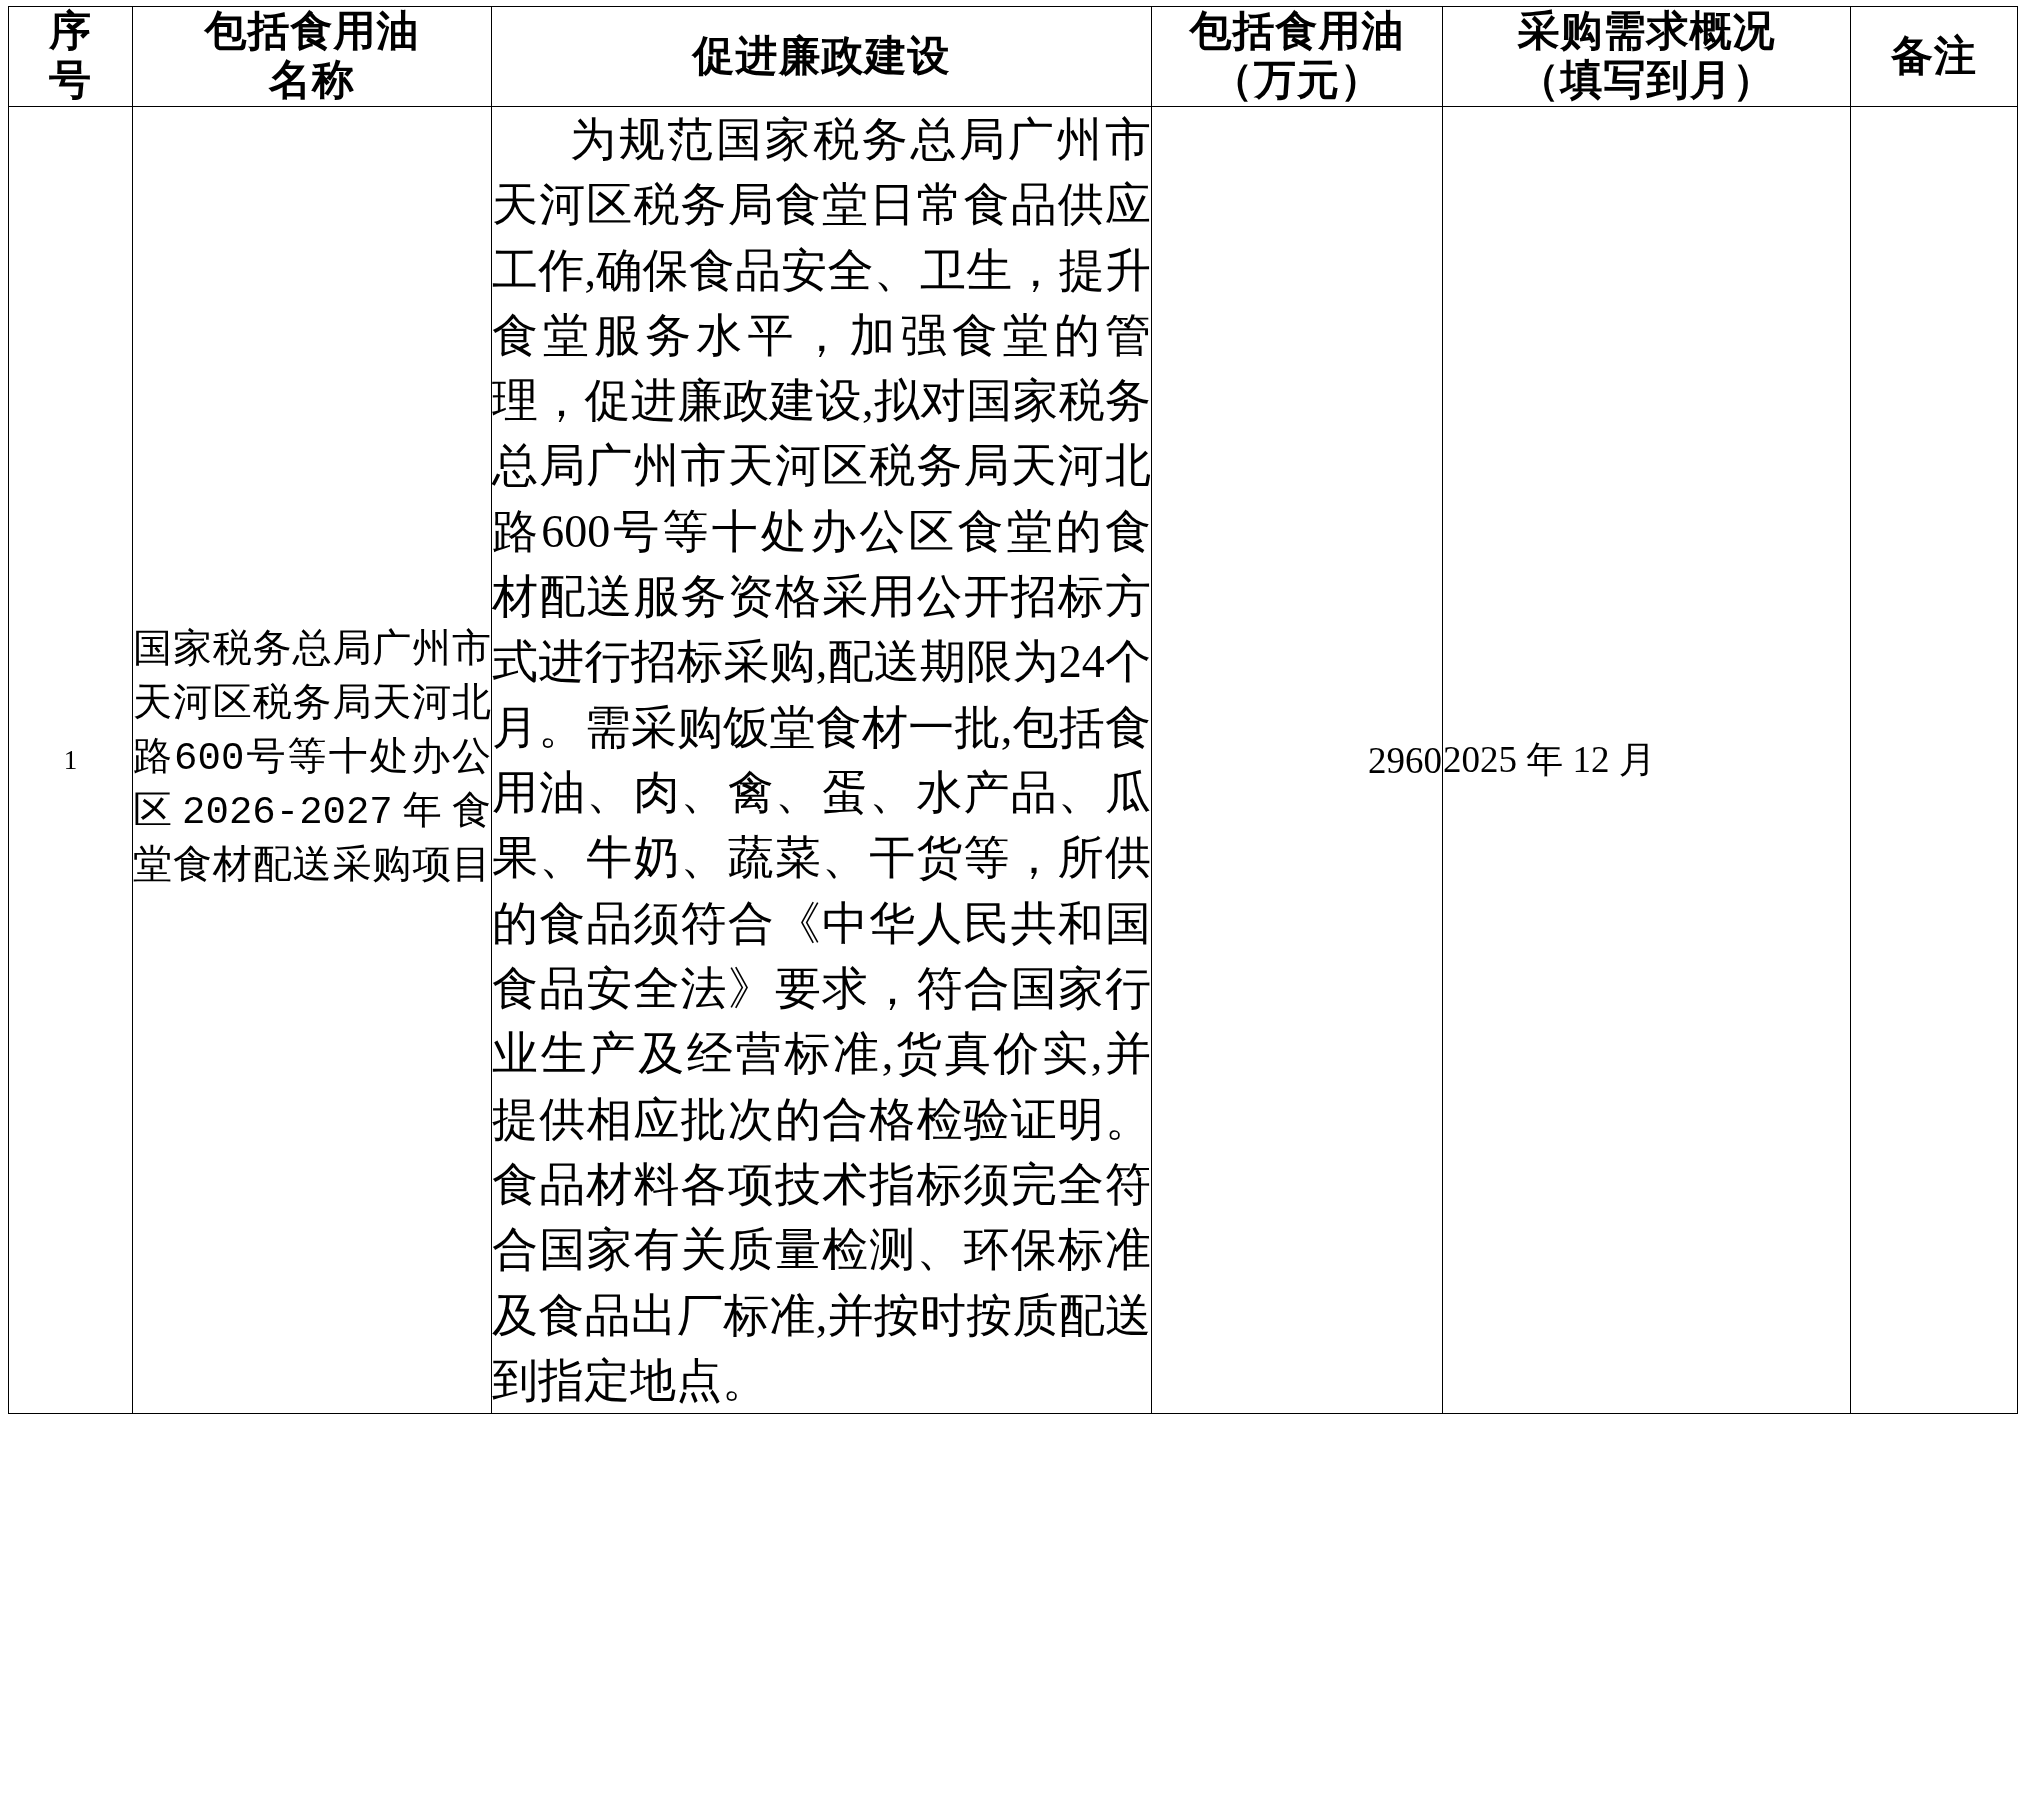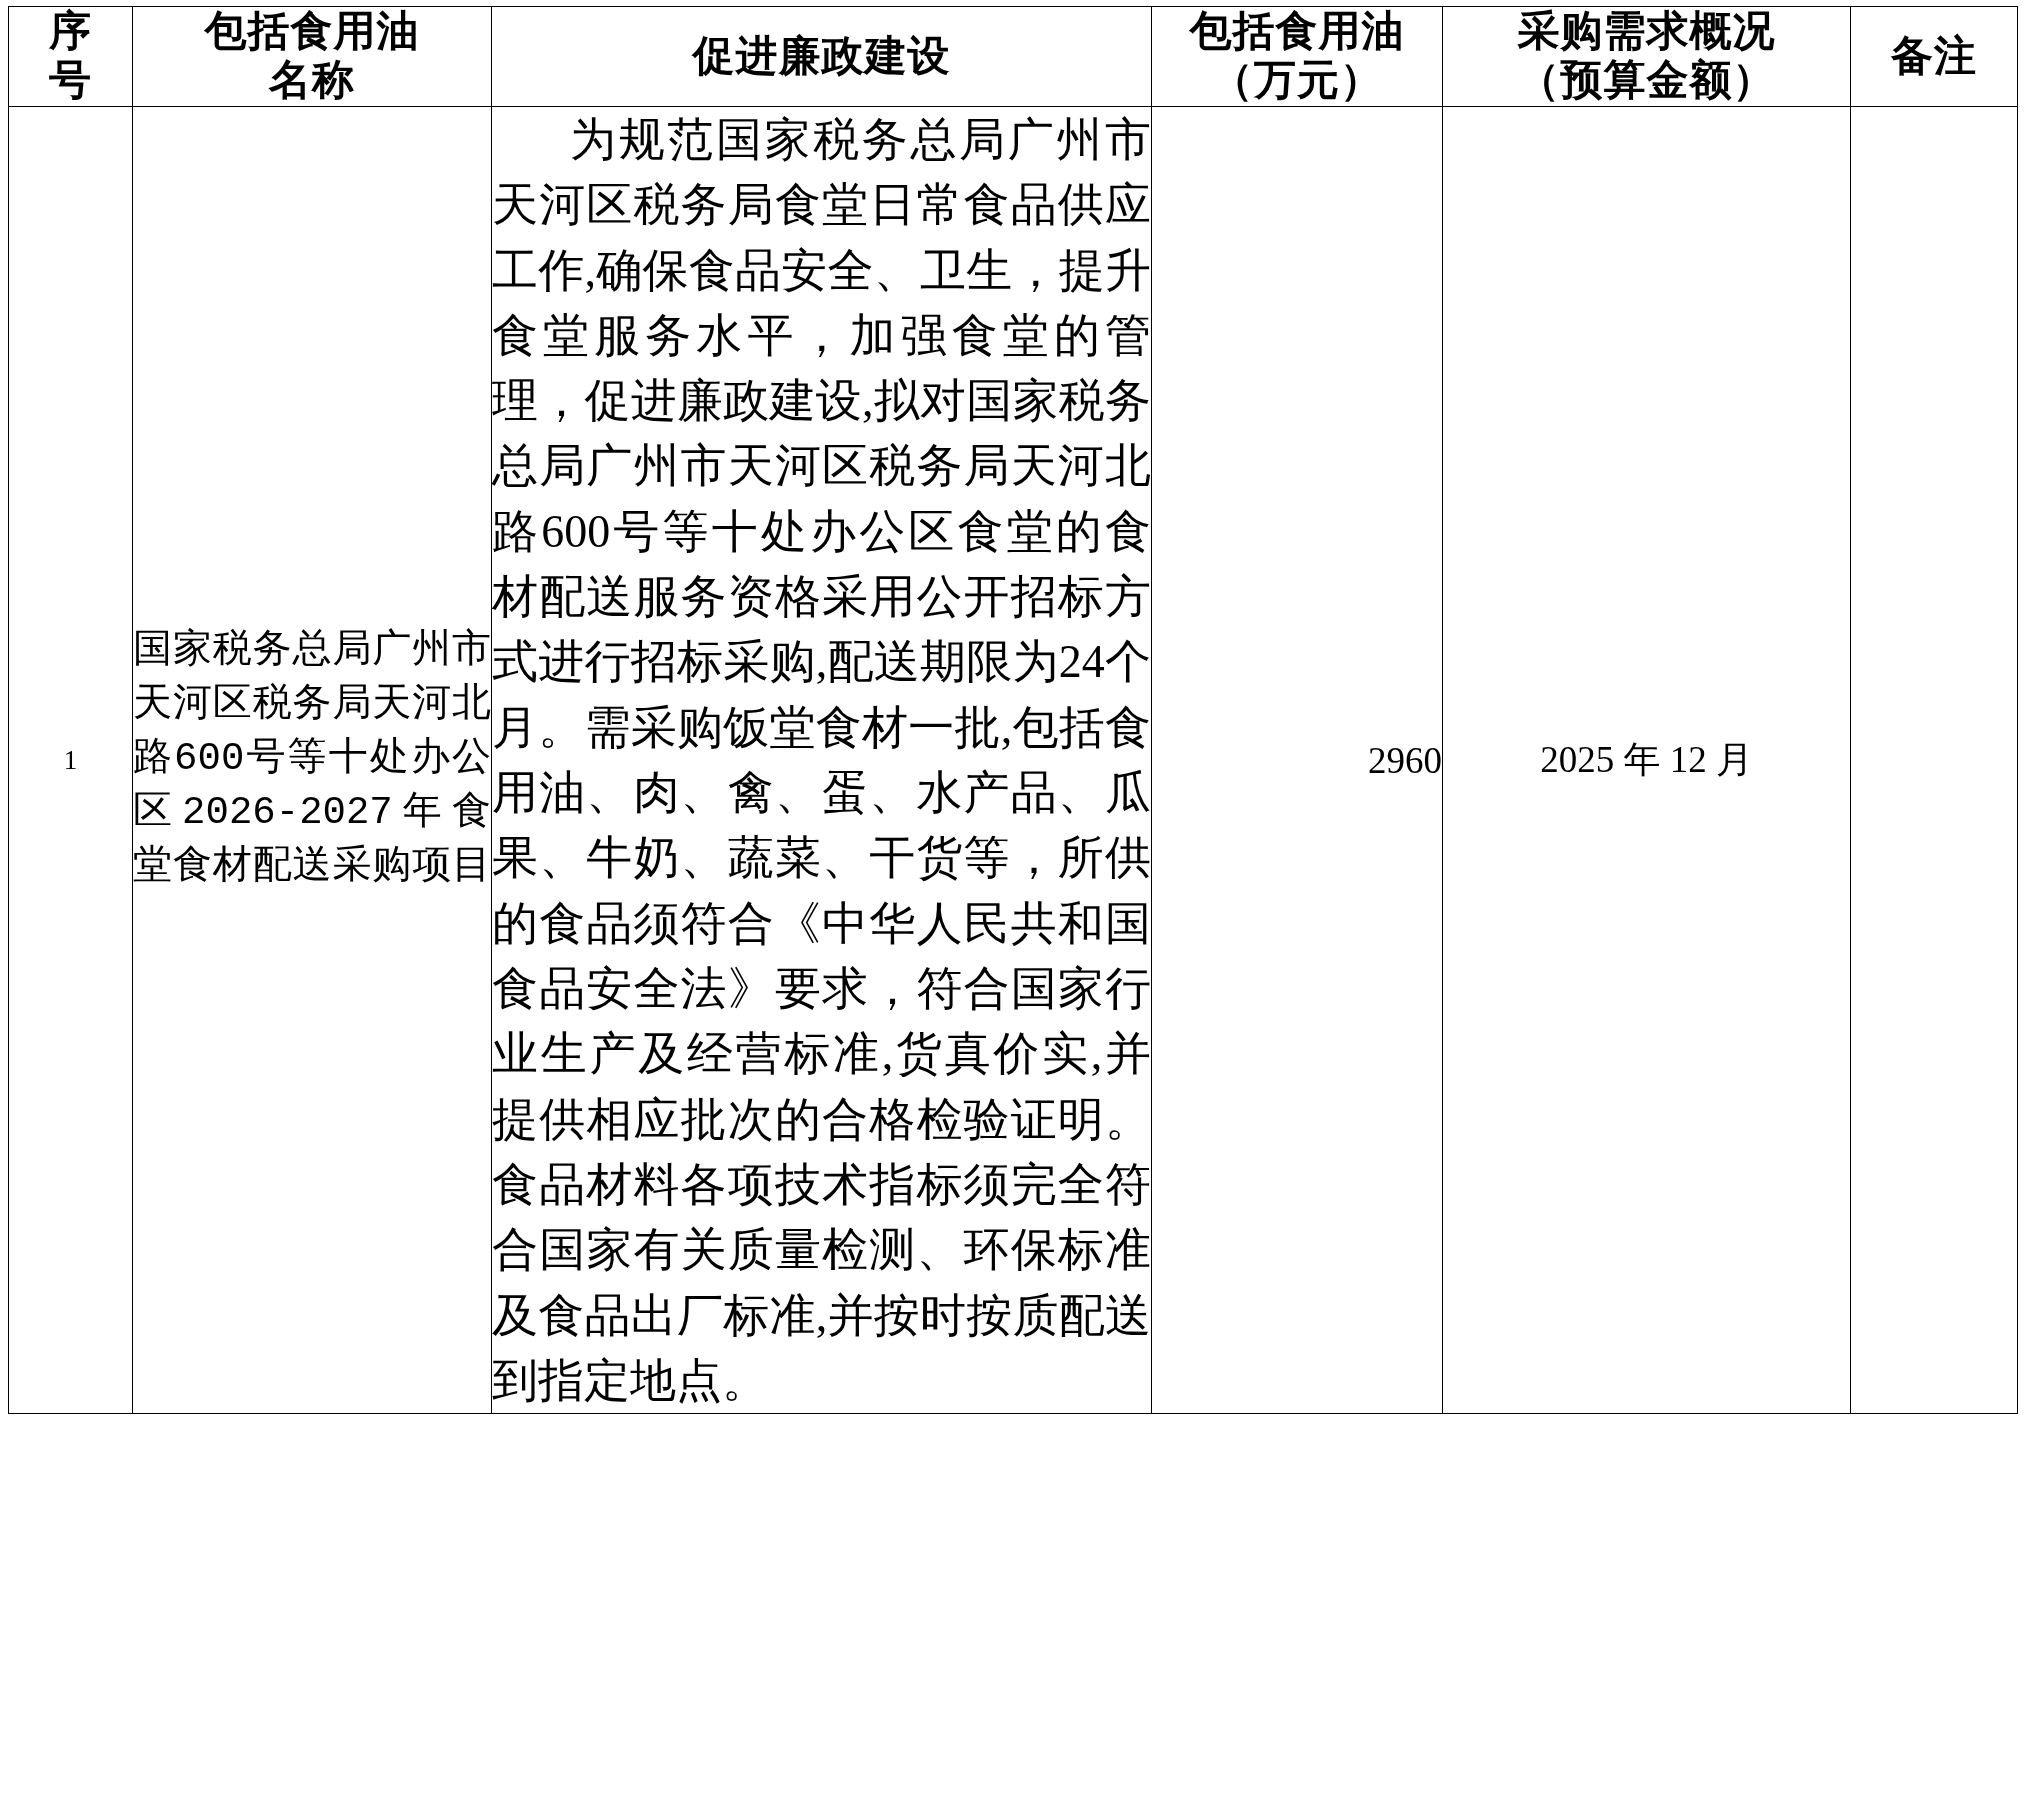--- a/index.html
+++ b/index.html
@@ -71,21 +71,20 @@
     padding: 13.6px 13.6px 13.6px 15.5px;
     vertical-align: top;
     text-indent: 78px;
   }
   .cell-budget {
     text-align: right;
     font-size: 37px;
     vertical-align: middle;
   }
   .cell-time {
-    text-align: center;
     font-size: 37px;
     vertical-align: middle;
   }
   .cell-remark {
     text-align: center;
     font-size: 37px;
     vertical-align: middle;
   }
 </style>
 </head>
@@ -113,21 +112,21 @@
         </th>
         <th class="hdr">
           <span class="l">促进廉政建设</span>
         </th>
         <th class="hdr">
           <span class="l">包括食用油</span>
           <span class="l">（万元）</span>
         </th>
         <th class="hdr">
           <span class="l">采购需求概况</span>
-          <span class="l">（预算金额）</span>
+          <span class="l">（填写到月）</span>
         </th>
         <th class="hdr">
           <span class="l">备注</span>
         </th>
       </tr>
     </thead>
     <tbody>
       <tr>
         <td class="cell-seq">1</td>
         <td class="cell-name">国家税务总局广州市天河区税务局天河北路600号等十处办公区2026-2027年食堂食材配送采购项目</td>

